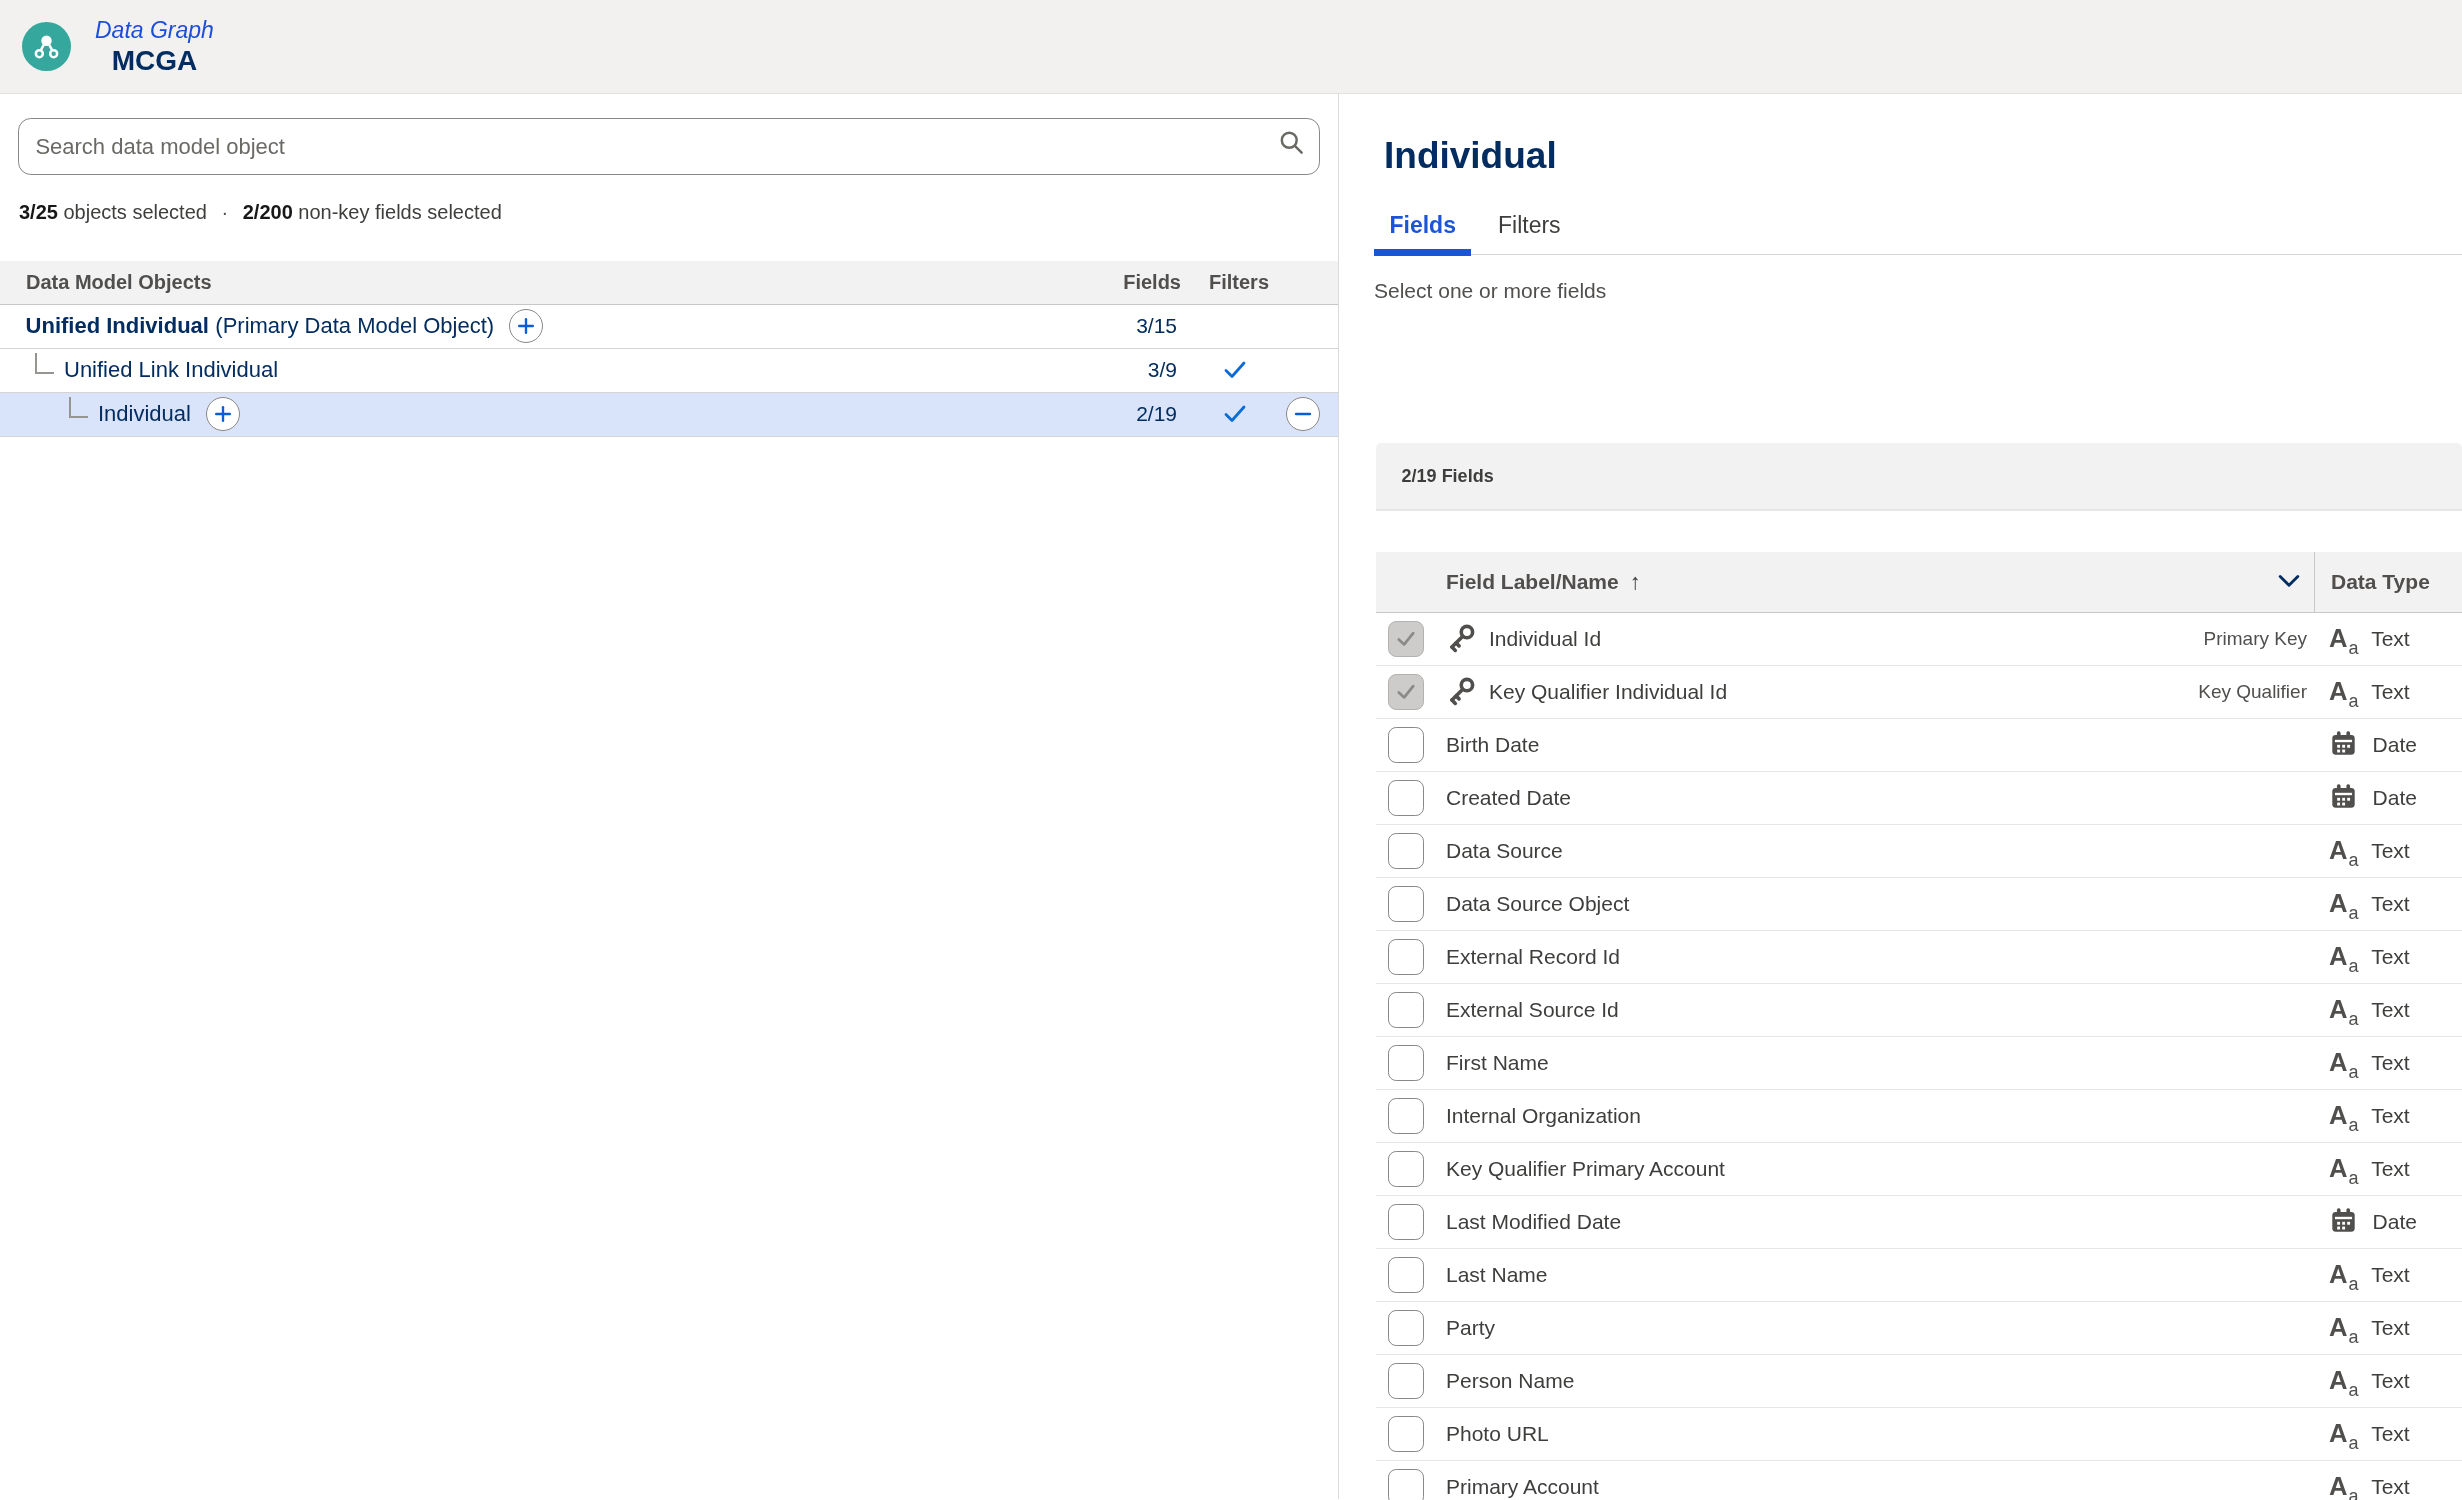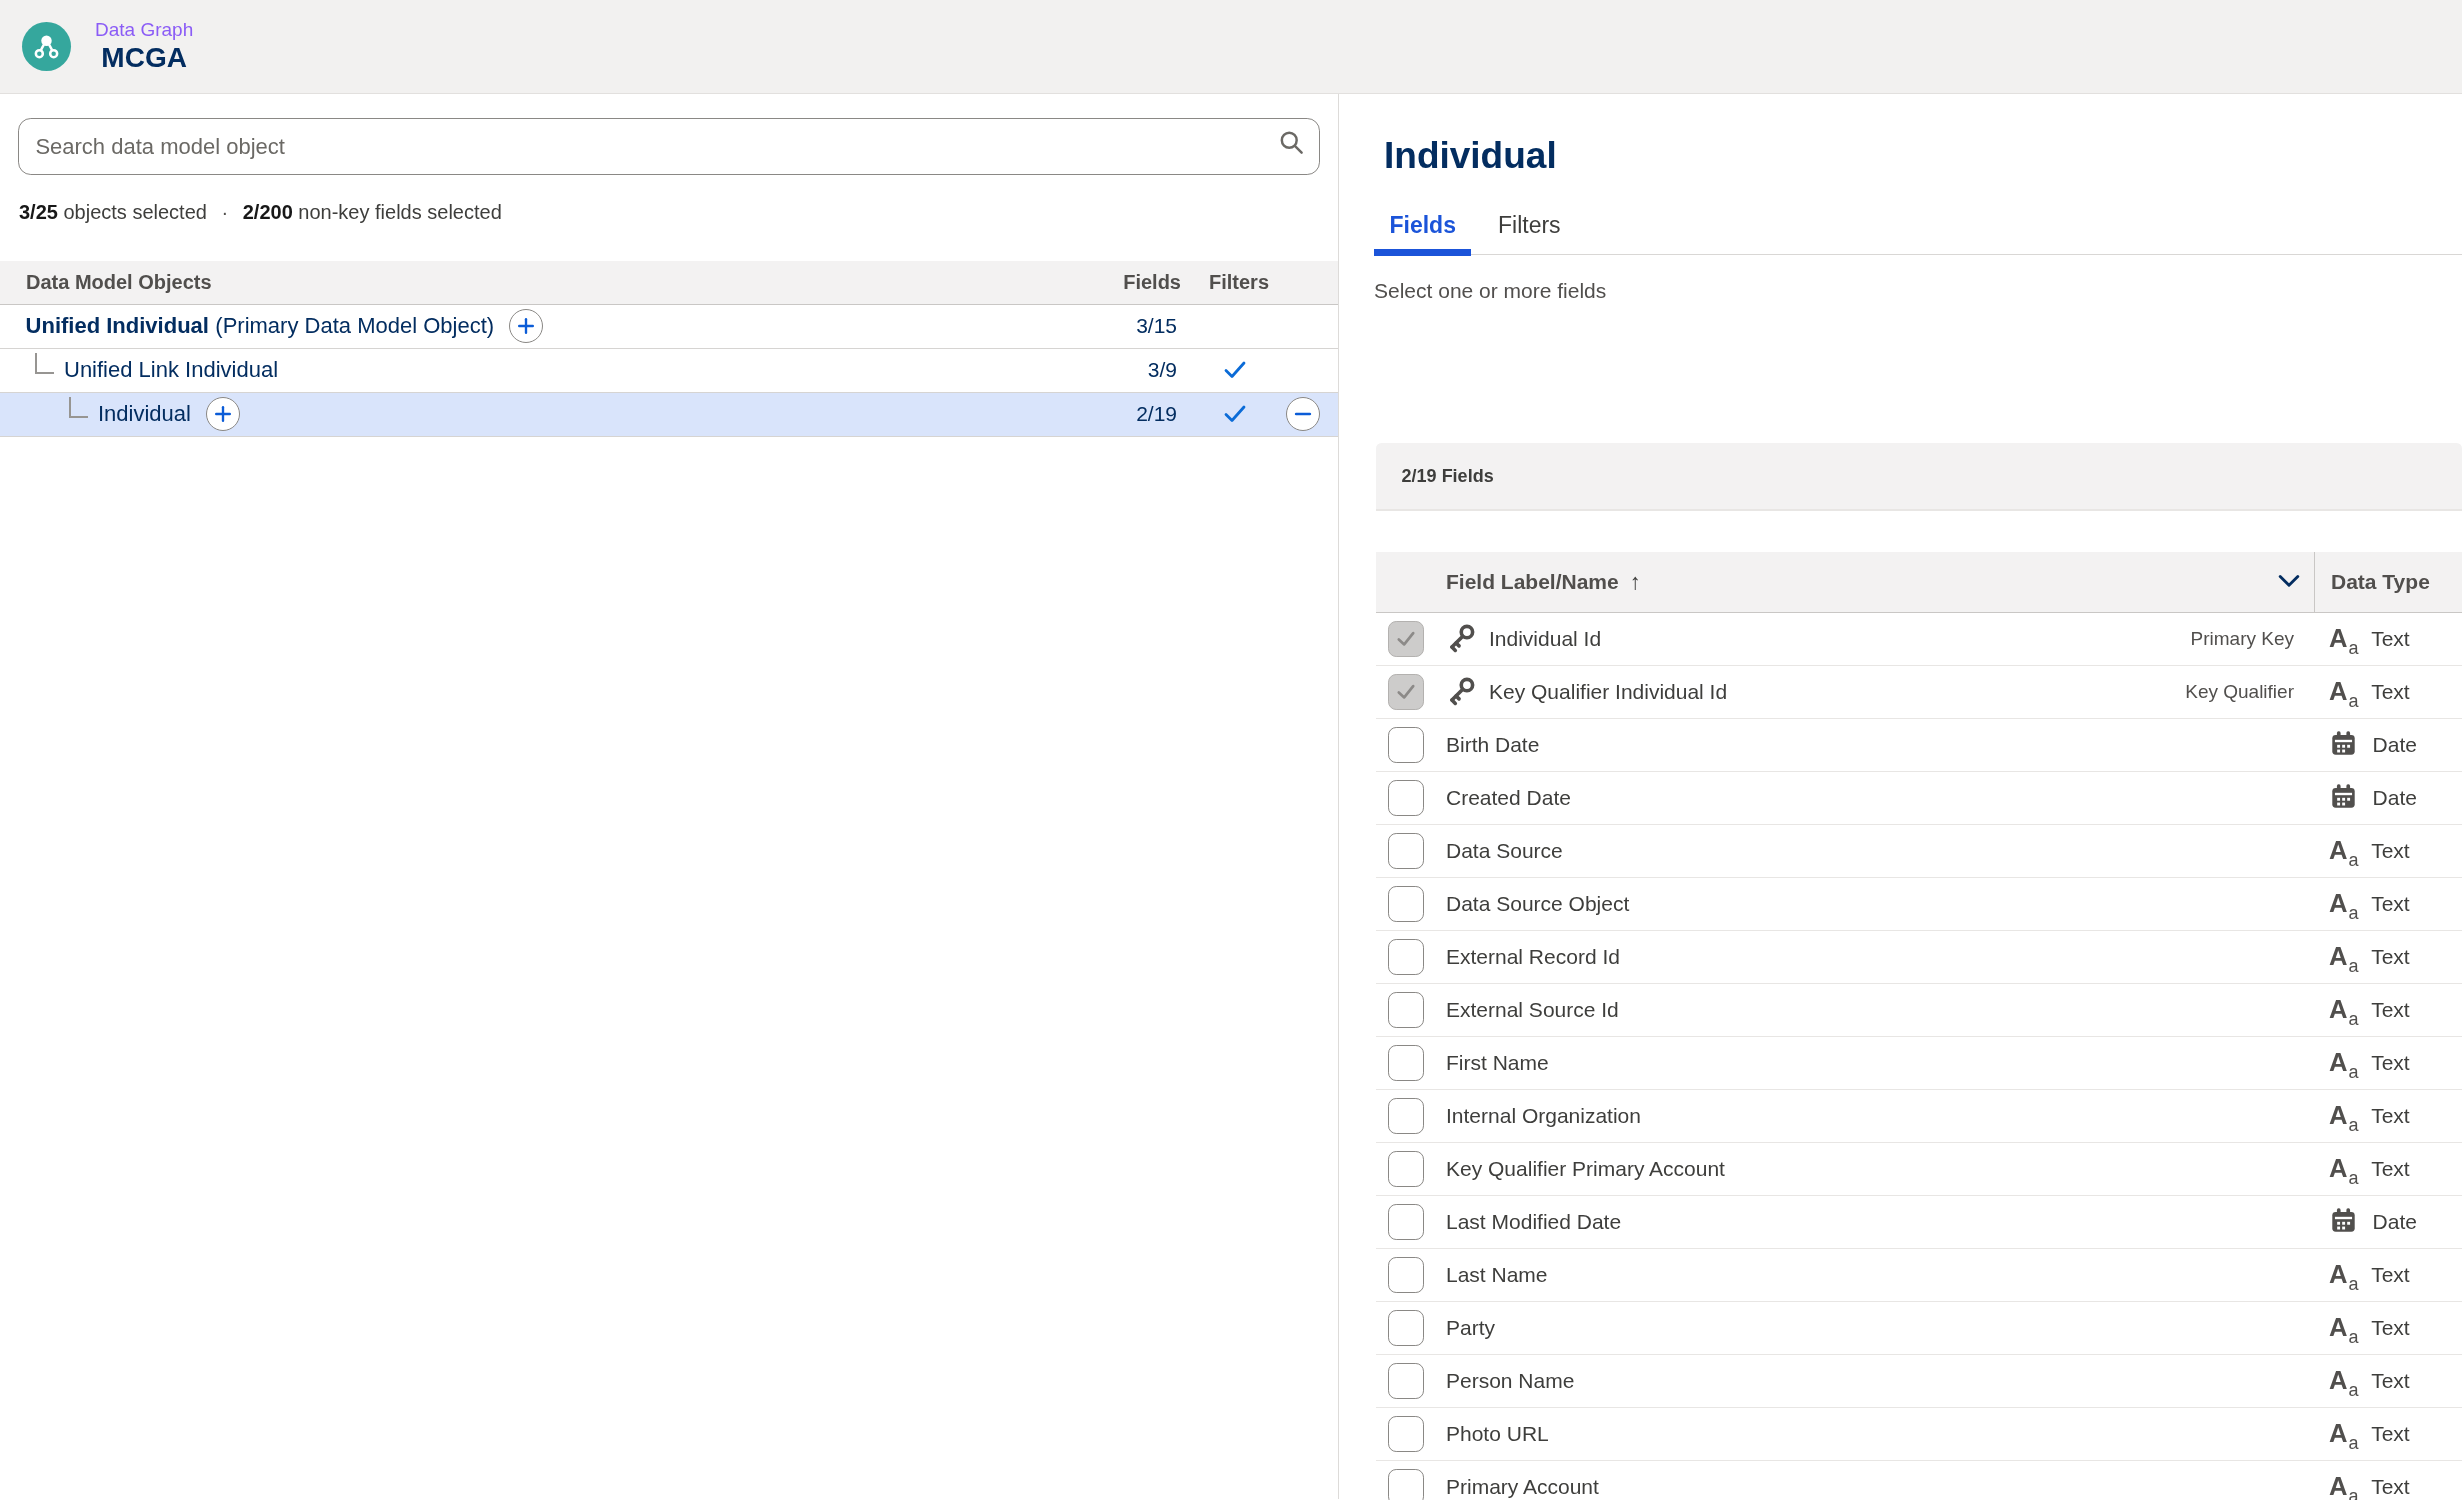--- a/index.html
+++ b/index.html
@@ -6,21 +6,21 @@
   html,body { background:#ffffff; }
   body { font-family:"Liberation Sans", sans-serif; color:#3e3e3c; }
   .app { position:relative; width:2462px; height:1500px; background:#fff; overflow:hidden; }
 
   
   .topbar { height:94px; background:#f2f1f0; border-bottom:1.8px solid #e2e0de;
             display:flex; align-items:center; padding-left:22px; }
   .avatar { width:49px; height:49px; border-radius:50%; background:#35a79d;
             display:flex; align-items:center; justify-content:center; flex:0 0 auto; }
   .titles { margin-left:24px; }
-  .app-label { font-size:19px; color:#8b5cf6; }
+  .app-label { font-size:23px; color:#1d4ed8;font-style:italic; }
   .app-title { font-size:28px; font-weight:700; color:#032d60; margin-top:1px;text-align:center; }
 
   .layout { display:flex; height:1405px; }
 
   
   .left { width:1339px; flex:0 0 auto; border-right:1.8px solid #dddbd9; position:relative; }
   .search-wrap { position:relative; margin:24px 18px 0 18px; }
   .search-input { width:100%; height:57px; border:1.8px solid #8a8885; border-radius:12.8px;
                   font-size:22px; padding:0 58px 0 16.4px; color:#3e3e3c; outline:none;
                   font-family:"Liberation Sans", sans-serif; background:#fff; }
@@ -80,21 +80,21 @@
   .frow { height:53px; border-bottom:1.8px solid #e8e6e4; position:relative; display:flex; align-items:center; }
   .cb { width:36px; height:36px; border:1.8px solid #8a8885; border-radius:8.2px; background:#fff;
         margin-left:12px; flex:0 0 auto; display:flex; align-items:center; justify-content:center; cursor:pointer; }
   .cb svg { display:none; }
   .frow.checked .cb { background:#cdcccb; border-color:#b3b1af; cursor:default; }
   .frow.checked .cb svg { display:block; }
   .keyicon { display:none; margin-left:22px; flex:0 0 auto; }
   .frow.haskey .keyicon { display:block; }
   .flabel { margin-left:22px; font-size:21px; color:#3e3e3c; }
   .frow.haskey .flabel { margin-left:12px; }
-  .badge { position:absolute; right:168px; font-size:19px; color:#514f4d; display:none; }
+  .badge { position:absolute; right:155px; font-size:19px; color:#514f4d; display:none; }
   .frow.hasbadge .badge { display:block; }
   .typecell { position:absolute; left:953px; display:flex; align-items:center; }
   .Aa { display:none; color:#514f4d; line-height:1; }
   .Aa .bigA { font-size:25.6px; font-weight:600; }
   .Aa .smalla { font-size:18px; position:relative; top:6.4px; margin-left:0.9px; }
   .calicon { display:none; }
   .frow.type-Text .Aa { display:inline-block; }
   .frow.type-Date .calicon { display:block; }
   .tname { margin-left:12.8px; font-size:21px; color:#3e3e3c; }
   .frow.type-Date .tname { margin-left:14.6px; }

